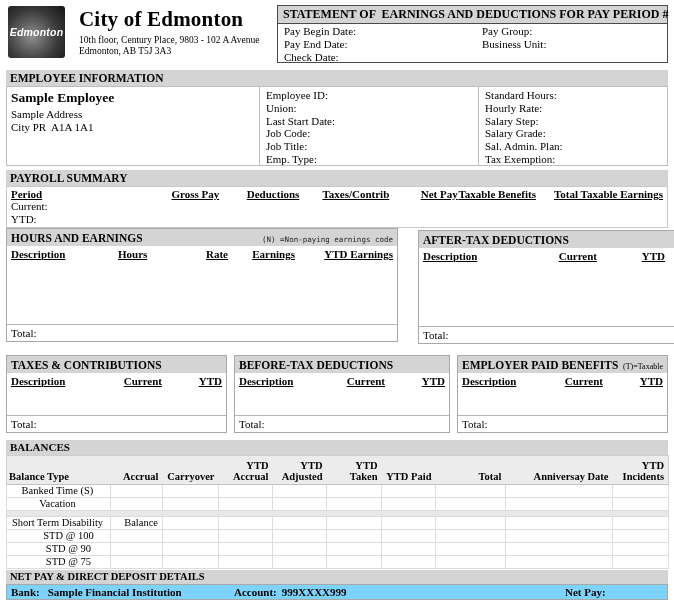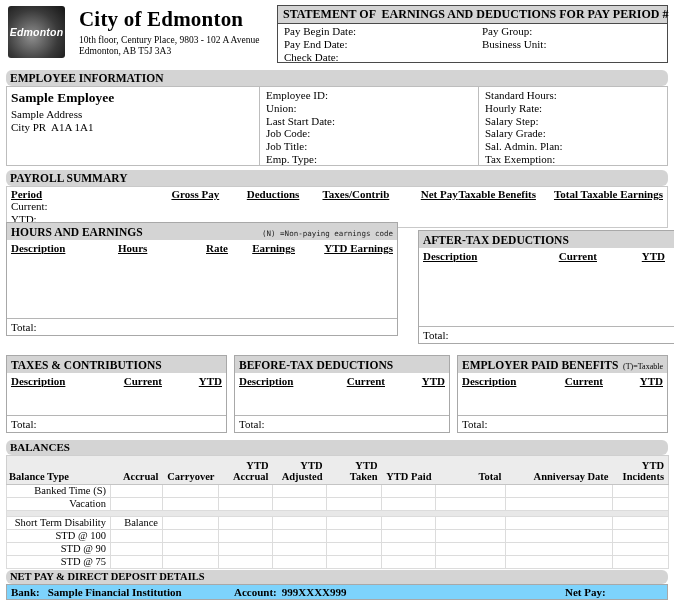--- a/index.html
+++ b/index.html
@@ -6,21 +6,21 @@
   html,body { background:#ffffff; }
   .page {
     position:relative; width:674px; height:601px; background:#ffffff;
     font-family:"Liberation Serif","DejaVu Serif",serif; color:#000;
     overflow:hidden;
   }
   .abs { position:absolute; }
   .pre { white-space:pre; }
   .secbar {
     background:#d4d4d4; font-weight:700; font-size:11.5px; line-height:14px;
-    padding:1px 4px; width:662px;border-radius:6px;
+    padding:1px 4px; width:662px;
   }
   
   .logo {
     left:8px; top:6px; width:57px; height:52px; border-radius:3px;
     background:radial-gradient(circle at 42% 58%, #8f8f8f 0%, #3a3a3a 58%, #141414 100%);
     display:flex; align-items:center; justify-content:center;
   }
   .logo span {
     color:#fff; font-family:"Liberation Sans",sans-serif; font-size:10.5px;
     font-weight:700; font-style:italic; letter-spacing:.2px;
@@ -62,21 +62,21 @@
     background:#d4d4d4; display:flex; justify-content:space-between; align-items:flex-end;
     padding:1px 4px; height:17px;
   }
   .secbox .boxbar .t { font-weight:700; font-size:11.5px; line-height:14px; }
   .note-mono { font-family:"DejaVu Sans Mono",monospace; font-size:7.5px; line-height:11px; color:#222; }
   .note-serif { font-size:8px; line-height:11px; }
   .colrow { display:flex; font-size:11px; font-weight:700; padding:2px 4px 0 4px; }
   .colrow span { text-decoration:underline; }
   .fillspace { flex:1; }
   .totalrow { border-top:1px solid #b5b5b5; font-size:11px; line-height:14px; padding:1px 4px; height:17px; }
-  .he-box  { left:6px;  top:222px; width:392px; height:114px; }
+  .he-box  { left:6px;  top:228px; width:392px; height:114px; }
   .he-desc { flex:1; text-align:left; }
   .he-hours { width:64px; text-align:left; }
   .he-rate  { width:46px; text-align:right; }
   .he-earn  { width:67px; text-align:right; }
   .he-ytde  { width:98px; text-align:right; }
   .at-box  { left:418px; top:230px; width:262px; height:114px; }
   .at-desc { flex:1; text-align:left; }
   .at-cur  { width:110px; text-align:right; }
   .at-ytd  { width:78px; text-align:right; padding-right:10px; }
   .tx-box { left:6px;   top:355px; width:221px; height:78px; }
@@ -93,21 +93,21 @@
   tr.bhead th {
     background:#ececec; font-weight:700; font-size:10.5px; line-height:11px;
     text-align:right; vertical-align:bottom; height:29px; padding-bottom:2px;
     border-bottom:1px solid #c4c4c4;
   }
   tr.bhead th.first { text-align:left; }
   tr.bdata td {
     border:1px solid #dcdcdc; font-size:10.5px; height:13px; line-height:12px;
     text-align:right;
   }
-  tr.bdata td.first { text-align:right; }
+  tr.bdata td.first { text-align:center; }
   tr.bdata td.indent { padding-left:24px; }
   tr.bsep td { background:#e8e8e8; height:6px; border:1px solid #dcdcdc; }
   
   .np-bar { left:6px; top:570px; height:14px; font-size:10.5px; line-height:12px; padding:1px 4px; }
   .np-body { left:6px; top:584px; width:662px; height:16px; border:1px solid #a8a8a8; background:#7dd3fc; font-weight:700; font-size:11px; line-height:14px; }
   .np-bank { position:absolute; left:4px; top:0; }
   .np-bank .v { margin-left:8px; }
   .np-account { position:absolute; left:227px; top:0; }
   .np-account .v { margin-left:5px; }
   .np-netpay { position:absolute; left:558px; top:0; }

